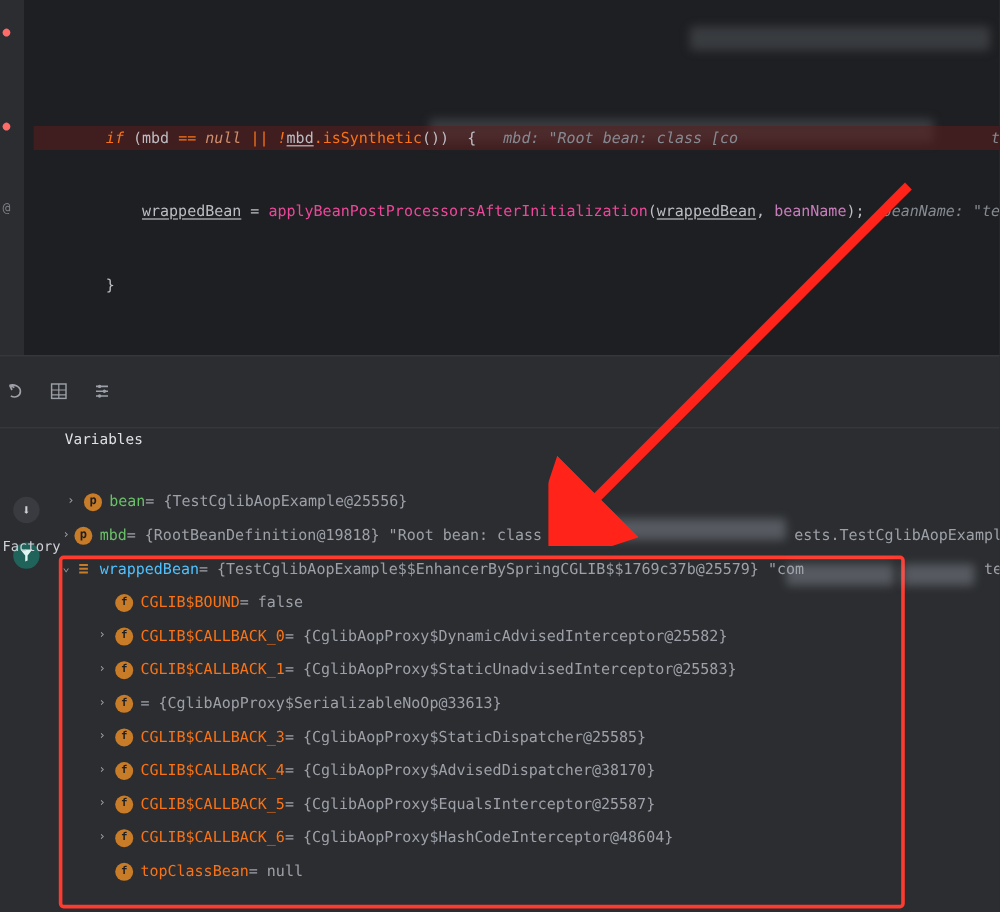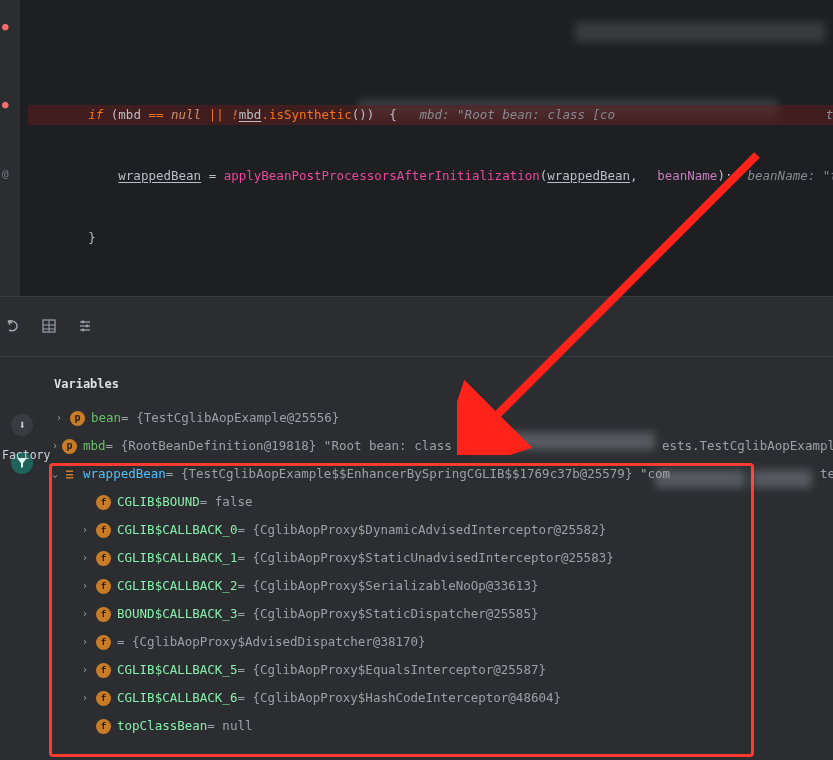--- a/index.html
+++ b/index.html
@@ -52,21 +52,21 @@
     filter: blur(4px);
   }
   .blur-band1 { left: 575px; top: 22px; width: 250px; }
   .blur-band2 { left: 358px; top: 99px; width: 420px; }
   
   .kw { color: #f97316; font-style: italic; }
   .cst { color: #cf8e6d; font-style: italic; }
   .id { color: #bcbec4; }
   .und { text-decoration: underline; text-underline-offset: 2px; }
   .fnn { color: #f97316; }
-  .param { color: #c77dbb; margin-left: 12px; }
+  .param { color: #c77dbb; }
   .meth { color: #ec4899; }
   .inline-hint { color: #868a91; font-style: italic; }
   
   .dbg-panel {
     position: absolute;
     top: 296px;
     left: 0; right: 0; bottom: 0;
     background: #2b2d30;
     border-top: 1px solid #393b40;
   }
@@ -95,42 +95,42 @@
   }
   .rnd-grey { background: #393b40; color: #ced0d6; }
   .rnd-teal { background: #1f635a; color: #dff7f2; }
   .factory-lbl {
     position: absolute;
     left: 2px; top: 448px;
     font-size: 11.5px;
     color: #ced0d6;
   }
   .vars-header {
-    position: absolute; left: 54px; top: 377px;
-    font-size: 12px; font-weight: 700; color: #dfe1e5;
+    position: absolute; left: 54px; top: 359px;
+    font-size: 12px; font-weight: 400; color: #dfe1e5;
   }
   .vars-tree {
     position: absolute;
     left: 48px; top: 404px; right: 0;
     line-height: 28px;
     font-size: 12.5px;
   }
   .vrow { display: flex; align-items: center; height: 28px; padding-left: 4px; white-space: nowrap; overflow: hidden; }
   .indent1 { padding-left: 30px; }
   .chev { width: 14px; display: inline-flex; justify-content: center; color: #9da0a8; font-size: 10px; margin-right: 4px;}
   .ico-p, .ico-f, .ico-eq {
     width: 15px; height: 15px; border-radius: 50%;
     display: inline-flex; align-items: center; justify-content: center;
     font-size: 10px; font-weight: 700;
     margin-right: 6px; flex-shrink: 0;
   }
   .ico-p { background: #c97c27; color: #1e1f22; }
   .ico-f { background: #c97c27; color: #1e1f22; font-size: 9px; }
   .ico-eq { background: transparent; color: #c97c27; font-size: 14px; }
-  .vn { color: #86efac; }
+  .vn { color: #f97316; }
   .vn-a { color: #4fc1ff; }
   .vn-par { color: #6abf69; }
   .val { color: #9da0a8; }
   .red-box {
     position: absolute;
     left: 49px; top: 463px;
     width: 705px; height: 294px;
     border: 3px solid #ff3b30;
     border-radius: 4px;
     pointer-events: none;
@@ -255,32 +255,32 @@
     </div>
   <div class="vrow indent1">
       <span class="chev">›</span>
       <span class="ico-f">f</span>
       <span class="vn">CGLIB$CALLBACK_1</span>
       <span class="val"> = {CglibAopProxy$StaticUnadvisedInterceptor@25583}</span>
     </div>
   <div class="vrow indent1">
       <span class="chev">›</span>
       <span class="ico-f">f</span>
-      <span class="vn">CGLIB$CALLBACK_2</span>
       <span class="val"> = {CglibAopProxy$SerializableNoOp@33613}</span>
     </div>
   <div class="vrow indent1">
       <span class="chev">›</span>
       <span class="ico-f">f</span>
-      <span class="vn">BOUND$CALLBACK_3</span>
+      <span class="vn">CGLIB$CALLBACK_3</span>
       <span class="val"> = {CglibAopProxy$StaticDispatcher@25585}</span>
     </div>
   <div class="vrow indent1">
       <span class="chev">›</span>
       <span class="ico-f">f</span>
+      <span class="vn">CGLIB$CALLBACK_4</span>
       <span class="val"> = {CglibAopProxy$AdvisedDispatcher@38170}</span>
     </div>
   <div class="vrow indent1">
       <span class="chev">›</span>
       <span class="ico-f">f</span>
       <span class="vn">CGLIB$CALLBACK_5</span>
       <span class="val"> = {CglibAopProxy$EqualsInterceptor@25587}</span>
     </div>
   <div class="vrow indent1">
       <span class="chev">›</span>

